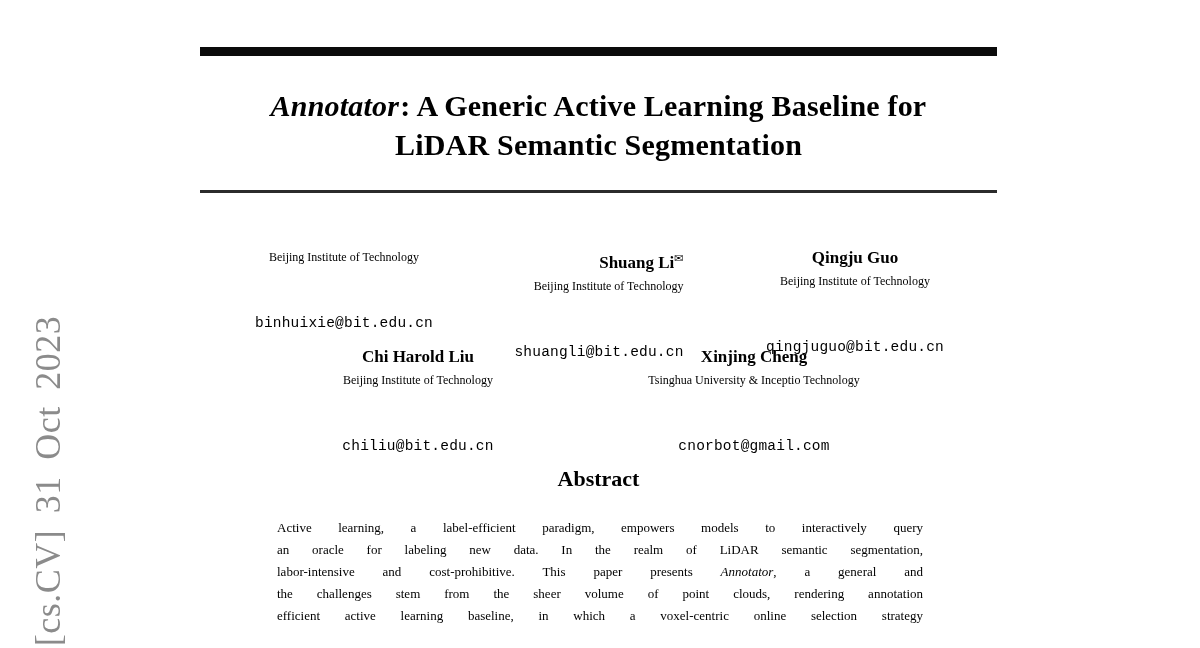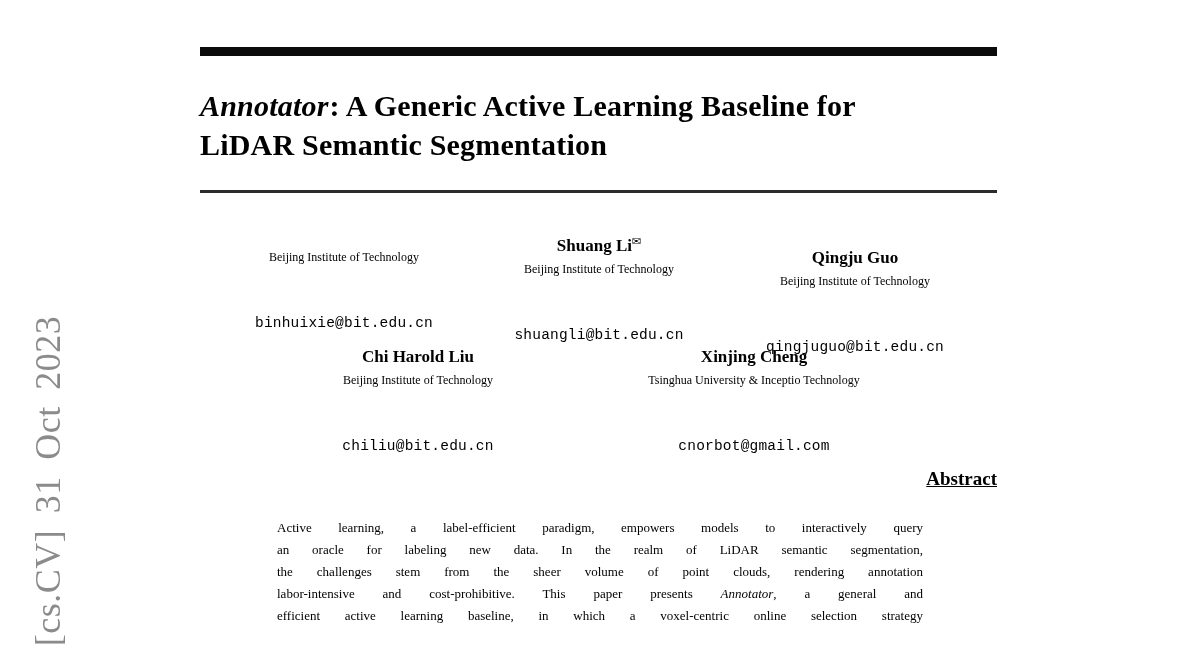--- a/index.html
+++ b/index.html
@@ -45,20 +45,21 @@
     width: 797px;
     height: 2.5px;
     background: #2b2b2b;
   }
 
   .title {
     position: absolute;
     left: 200px;
     top: 86px;
     width: 797px;
+    text-align: center;
     font-weight: 700;
     font-size: 30px;
     line-height: 39px;
     letter-spacing: 0.2px;
   }
   .title i { padding-right: 1px; }
 
   .author-col {
     position: absolute;
     transform: translateX(-50%);
@@ -86,25 +87,24 @@
     line-height: 23px;
     letter-spacing: 0.2px;
     margin-top: 44px;
   }
 
   .abstract-heading {
     position: absolute;
     left: 200px;
     top: 466px;
     width: 797px;
-    text-align: right;
+    text-align: center;
     font-weight: 700;
-    font-size: 19px;
+    font-size: 22px;
     line-height: 26px;
-    text-decoration: underline;
   }
 
   .abstract {
     position: absolute;
     left: 277px;
     top: 517px;
     width: 646px;
     font-size: 13px;
   }
   .abs-line {
@@ -130,21 +130,21 @@
     <span>LiDAR Semantic Segmentation</span>
   </div>
 
   <div class="rule-thin"></div>
 
   <div class="author-col" style="left:344px; top:246px;">
     <div class="author-affil">Beijing Institute of Technology</div>
     <div class="author-email">binhuixie@bit.edu.cn</div>
   </div>
 
-  <div class="author-col" style="left:599px; top:230px;">
+  <div class="author-col" style="left:599px; top:247px;text-align:right;">
     <div class="author-name"><span>Shuang Li</span><sup>✉</sup></div>
     <div class="author-affil">Beijing Institute of Technology</div>
     <div class="author-email">shuangli@bit.edu.cn</div>
   </div>
 
   <div class="author-col" style="left:855px; top:246px;">
     <div class="author-name">Qingju Guo</div>
     <div class="author-affil">Beijing Institute of Technology</div>
     <div class="author-email">qingjuguo@bit.edu.cn</div>
   </div>
@@ -159,18 +159,18 @@
     <div class="author-name">Xinjing Cheng</div>
     <div class="author-affil">Tsinghua University &amp; Inceptio Technology</div>
     <div class="author-email">cnorbot@gmail.com</div>
   </div>
 
   <div class="abstract-heading">Abstract</div>
 
   <div class="abstract">
     <div class="abs-line just">Active learning, a label-efficient paradigm, empowers models to interactively query</div>
     <div class="abs-line just">an oracle for labeling new data. In the realm of LiDAR semantic segmentation,</div>
+    <div class="abs-line just"><span>labor-intensive and cost-prohibitive. This paper presents </span><i>Annotator</i><span>, a general and</span></div>
     <div class="abs-line just">the challenges stem from the sheer volume of point clouds, rendering annotation</div>
-    <div class="abs-line just"><span>labor-intensive and cost-prohibitive. This paper presents </span><i>Annotator</i><span>, a general and</span></div>
     <div class="abs-line just">efficient active learning baseline, in which a voxel-centric online selection strategy</div>
   </div>
 
 </div>
 
 </body></html>

